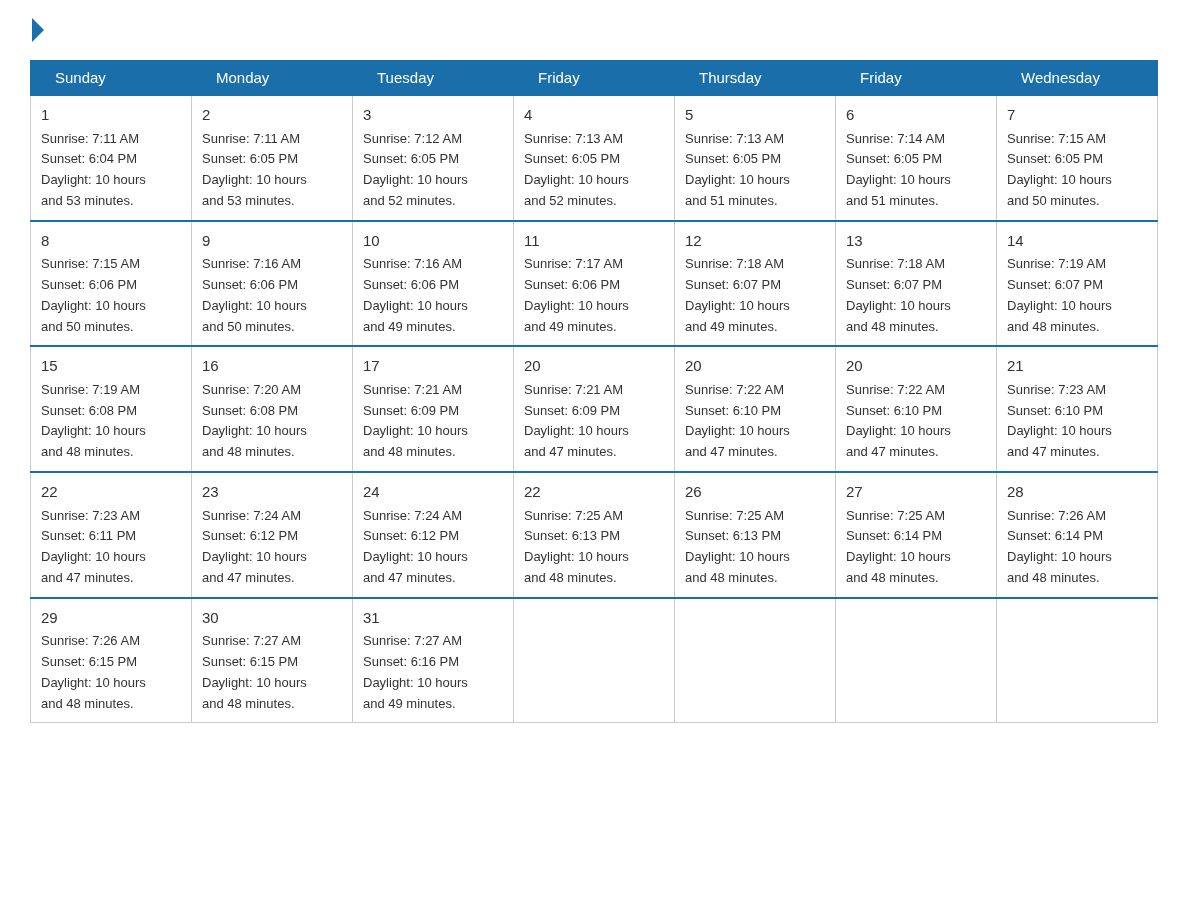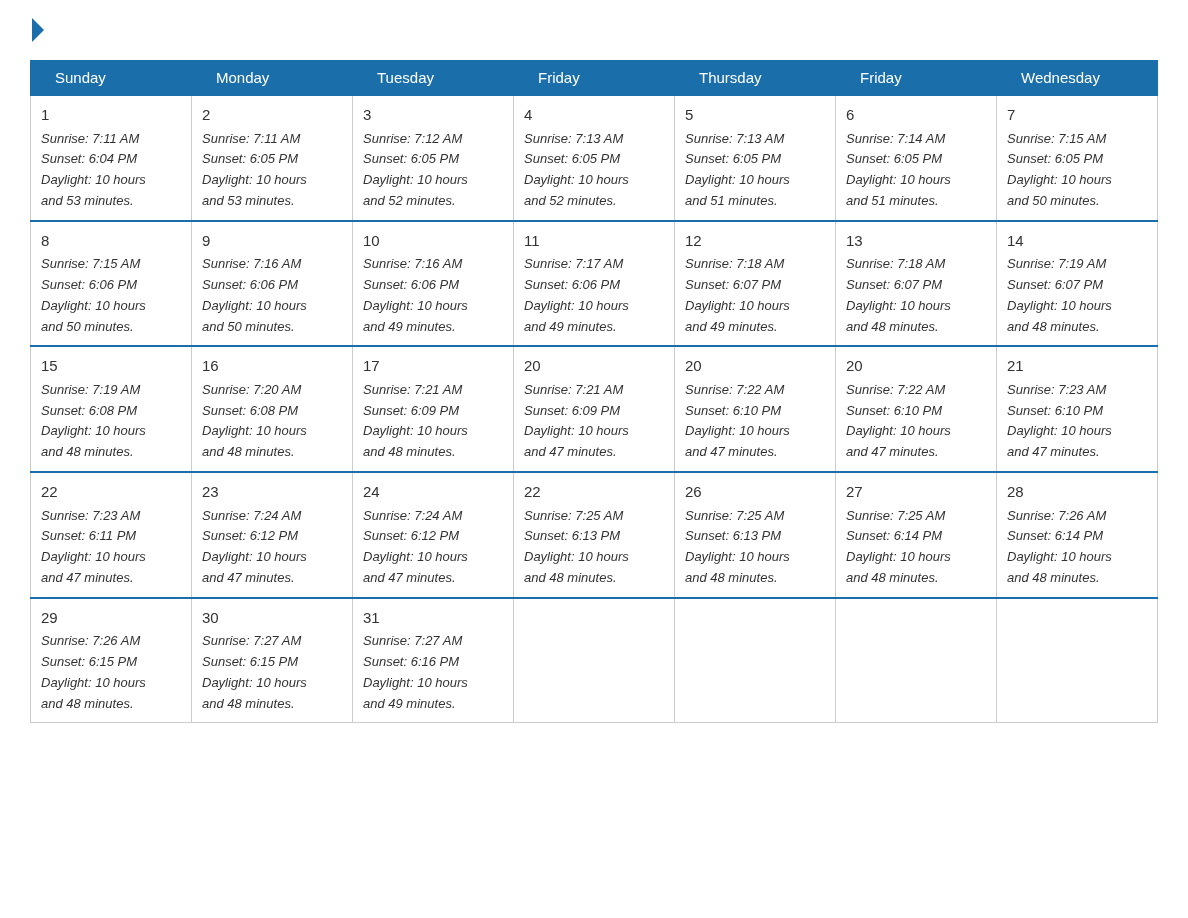--- a/index.html
+++ b/index.html
@@ -89,21 +89,20 @@
     .day-num {
       font-size: 15px;
       font-weight: normal;
       display: block;
       margin-bottom: 2px;
     }
     .day-info {
       font-size: 13px;
       color: #333;
       line-height: 1.6;
-      font-style: italic;
     }
     td.empty {
       background: #ffffff;
     }
   </style>
 </head>
 <body>
 
 <div class="header">
   <div class="logo">

